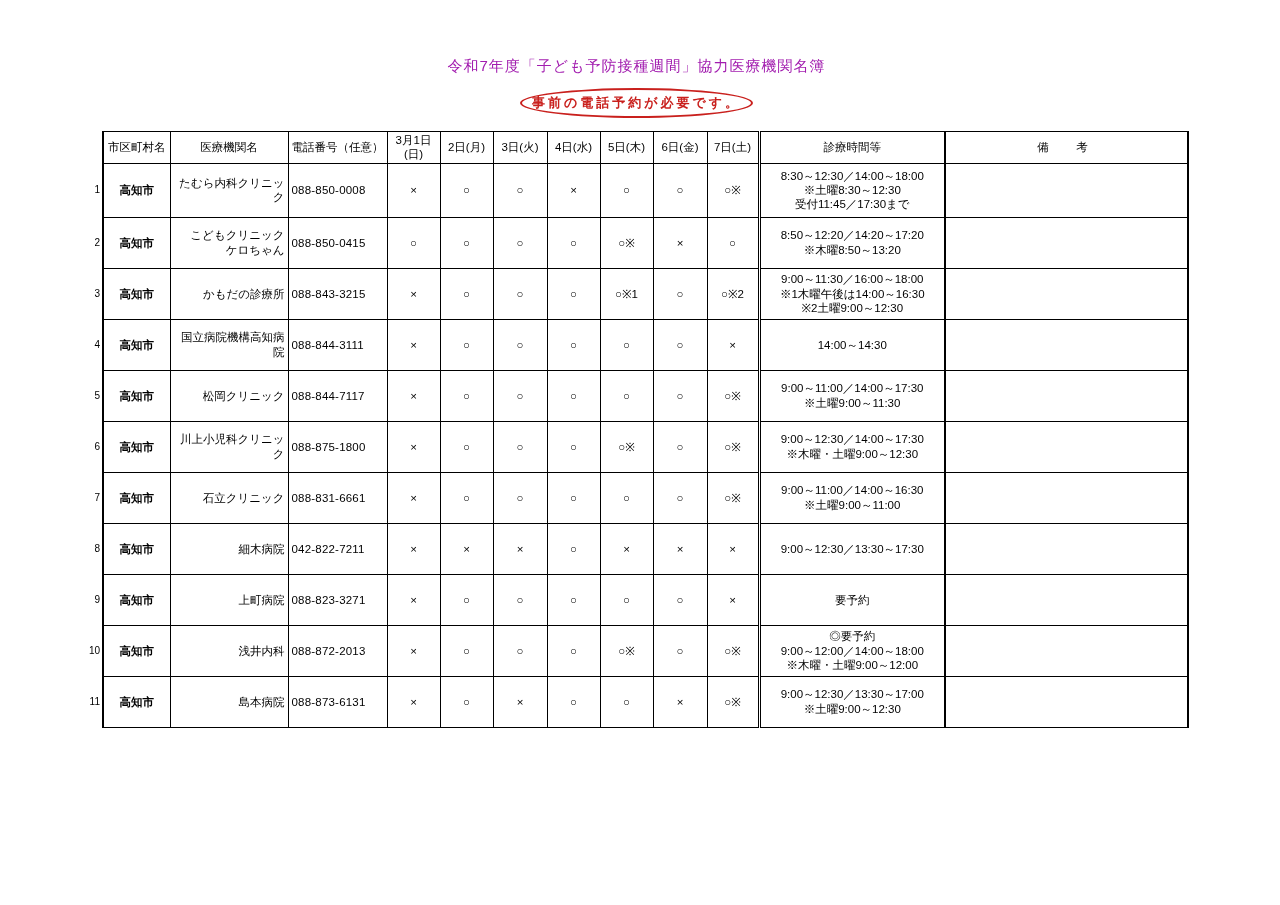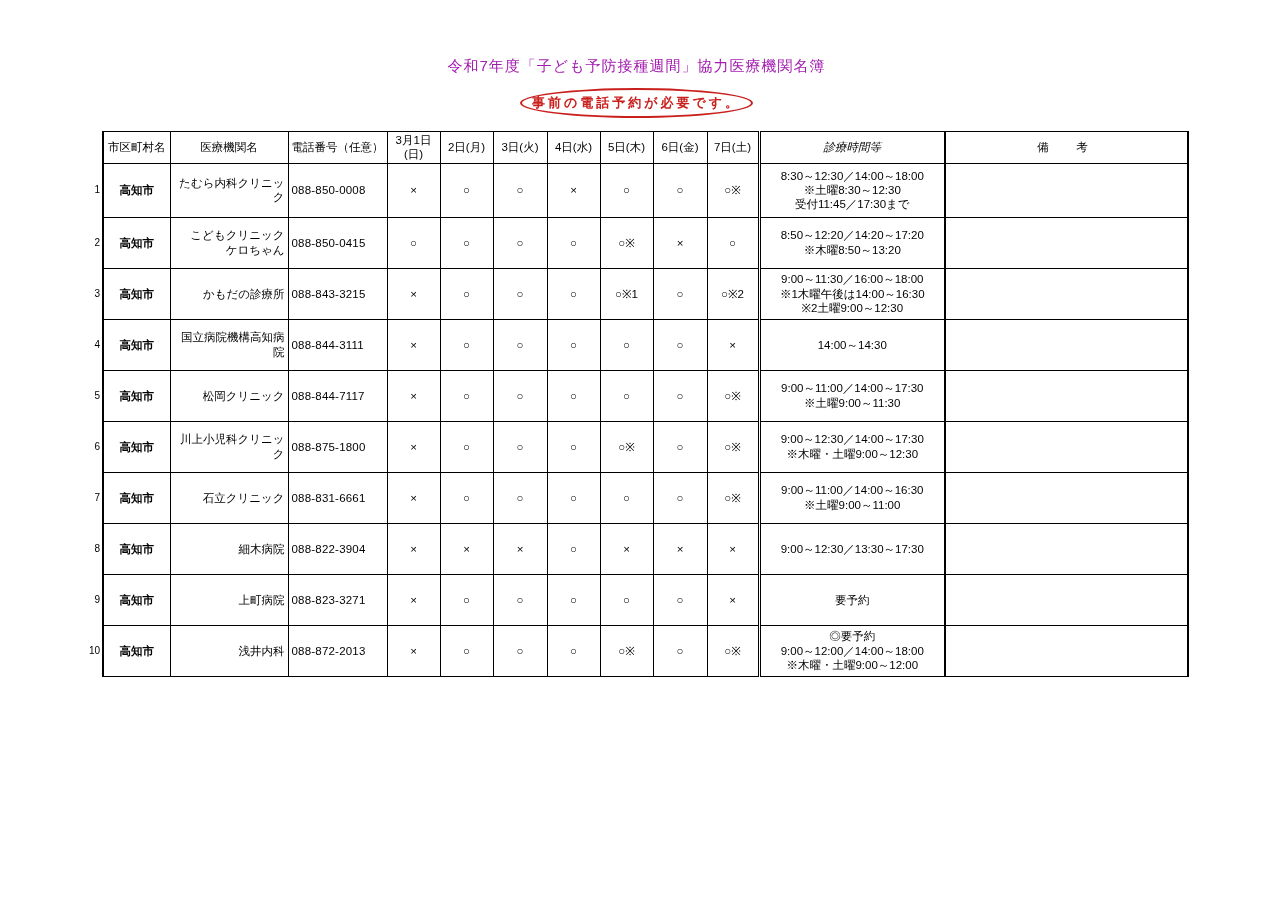--- a/index.html
+++ b/index.html
@@ -49,21 +49,21 @@
   .col-last{border-right:2px solid #000 !important;}
   tr.last-row td{border-bottom:2px solid #000;}
   td.city{text-align:center;padding-left:4px;font-size:12px;font-weight:bold;}
   td.name{text-align:right;padding-left:4px;font-size:12px;white-space:pre-line;}
   td.phone{text-align:left;padding-left:4px;font-size:11.5px;letter-spacing:0.2px;}
   td.day{text-align:center;font-size:12px;}
   td.hours{
     text-align:center;padding-left:3px;font-size:11.5px;white-space:pre-line;
     border-left:3px double #000 !important;
   }
-  th.hours-h{border-left:3px double #000 !important;font-style:italic;}
+  th.hours-h{border-left:3px double #000 !important;}
   td.remarks{border-left:2px solid #000 !important;}
   th.remarks-h{border-left:2px solid #000 !important;letter-spacing:8px;margin-left:48px;}
   tbody tr{height:51px;}
   tbody tr.r0{height:54px;}
 </style>
 </head>
 <body>
 
 <div class="content">
   <div class="page-title">令和7年度「子ども予防接種週間」協力医療機関名簿</div>
@@ -219,21 +219,21 @@
           <td class="day">○</td>
           <td class="day">○※</td>
           <td class="hours">9:00～11:00／14:00～16:30
 ※土曜9:00～11:00</td>
           <td class="remarks col-last"></td>
         </tr>
         <tr>
           <td class="num">8</td>
           <td class="city col-first">高知市</td>
           <td class="name">細木病院</td>
-          <td class="phone">088-822-3904</td>
+          <td class="phone">042-822-7211</td>
           <td class="day">×</td>
           <td class="day">×</td>
           <td class="day">×</td>
           <td class="day">○</td>
           <td class="day">×</td>
           <td class="day">×</td>
           <td class="day">×</td>
           <td class="hours">9:00～12:30／13:30～17:30</td>
           <td class="remarks col-last"></td>
         </tr>
@@ -260,17 +260,33 @@
           <td class="day">×</td>
           <td class="day">○</td>
           <td class="day">○</td>
           <td class="day">○</td>
           <td class="day">○※</td>
           <td class="day">○</td>
           <td class="day">○※</td>
           <td class="hours">◎要予約
 9:00～12:00／14:00～18:00
 ※木曜・土曜9:00～12:00</td>
+          <td class="remarks col-last"></td>
+        </tr>
+        <tr>
+          <td class="num">11</td>
+          <td class="city col-first">高知市</td>
+          <td class="name">島本病院</td>
+          <td class="phone">088-873-6131</td>
+          <td class="day">×</td>
+          <td class="day">○</td>
+          <td class="day">×</td>
+          <td class="day">○</td>
+          <td class="day">○</td>
+          <td class="day">×</td>
+          <td class="day">○※</td>
+          <td class="hours">9:00～12:30／13:30～17:00
+※土曜9:00～12:30</td>
           <td class="remarks col-last"></td>
         </tr>
       </tbody>
   </table>
 </div>
 
 </body></html>

